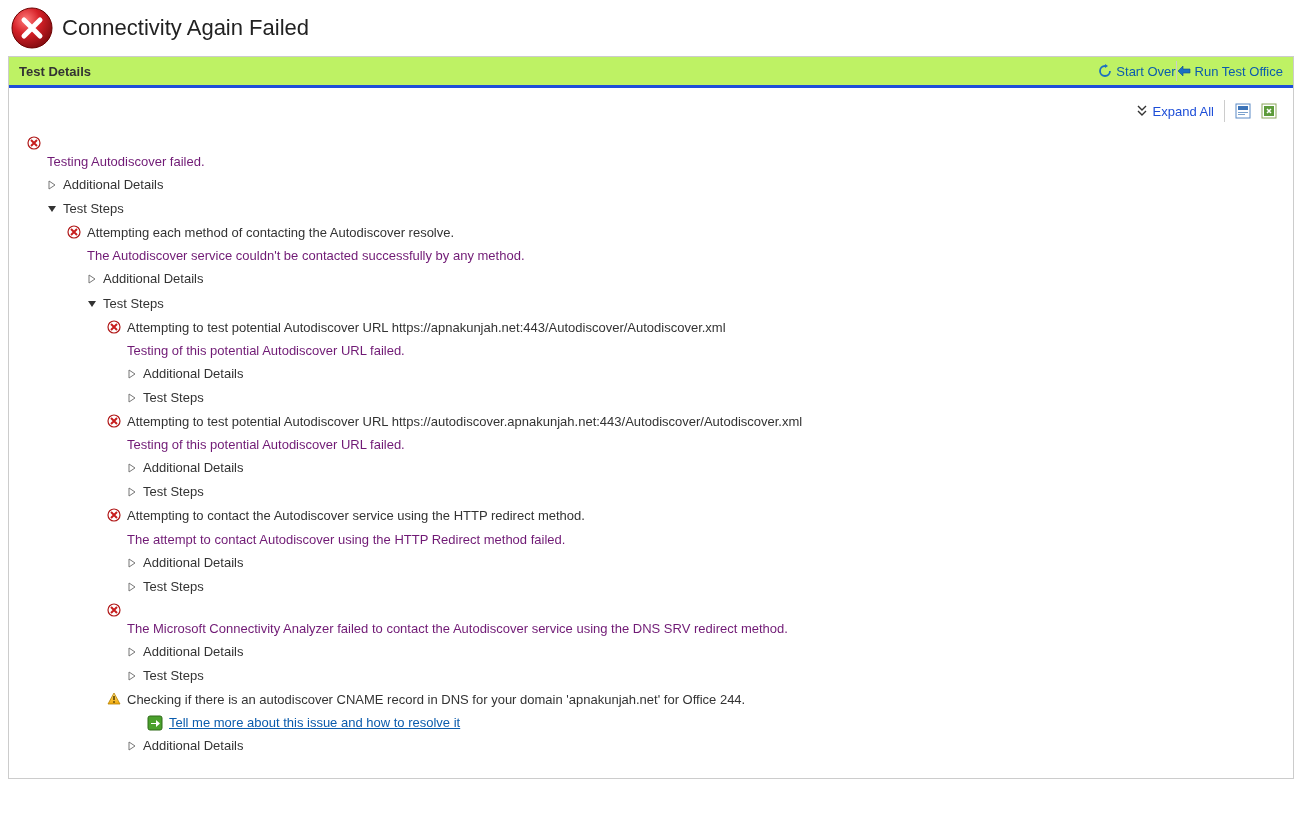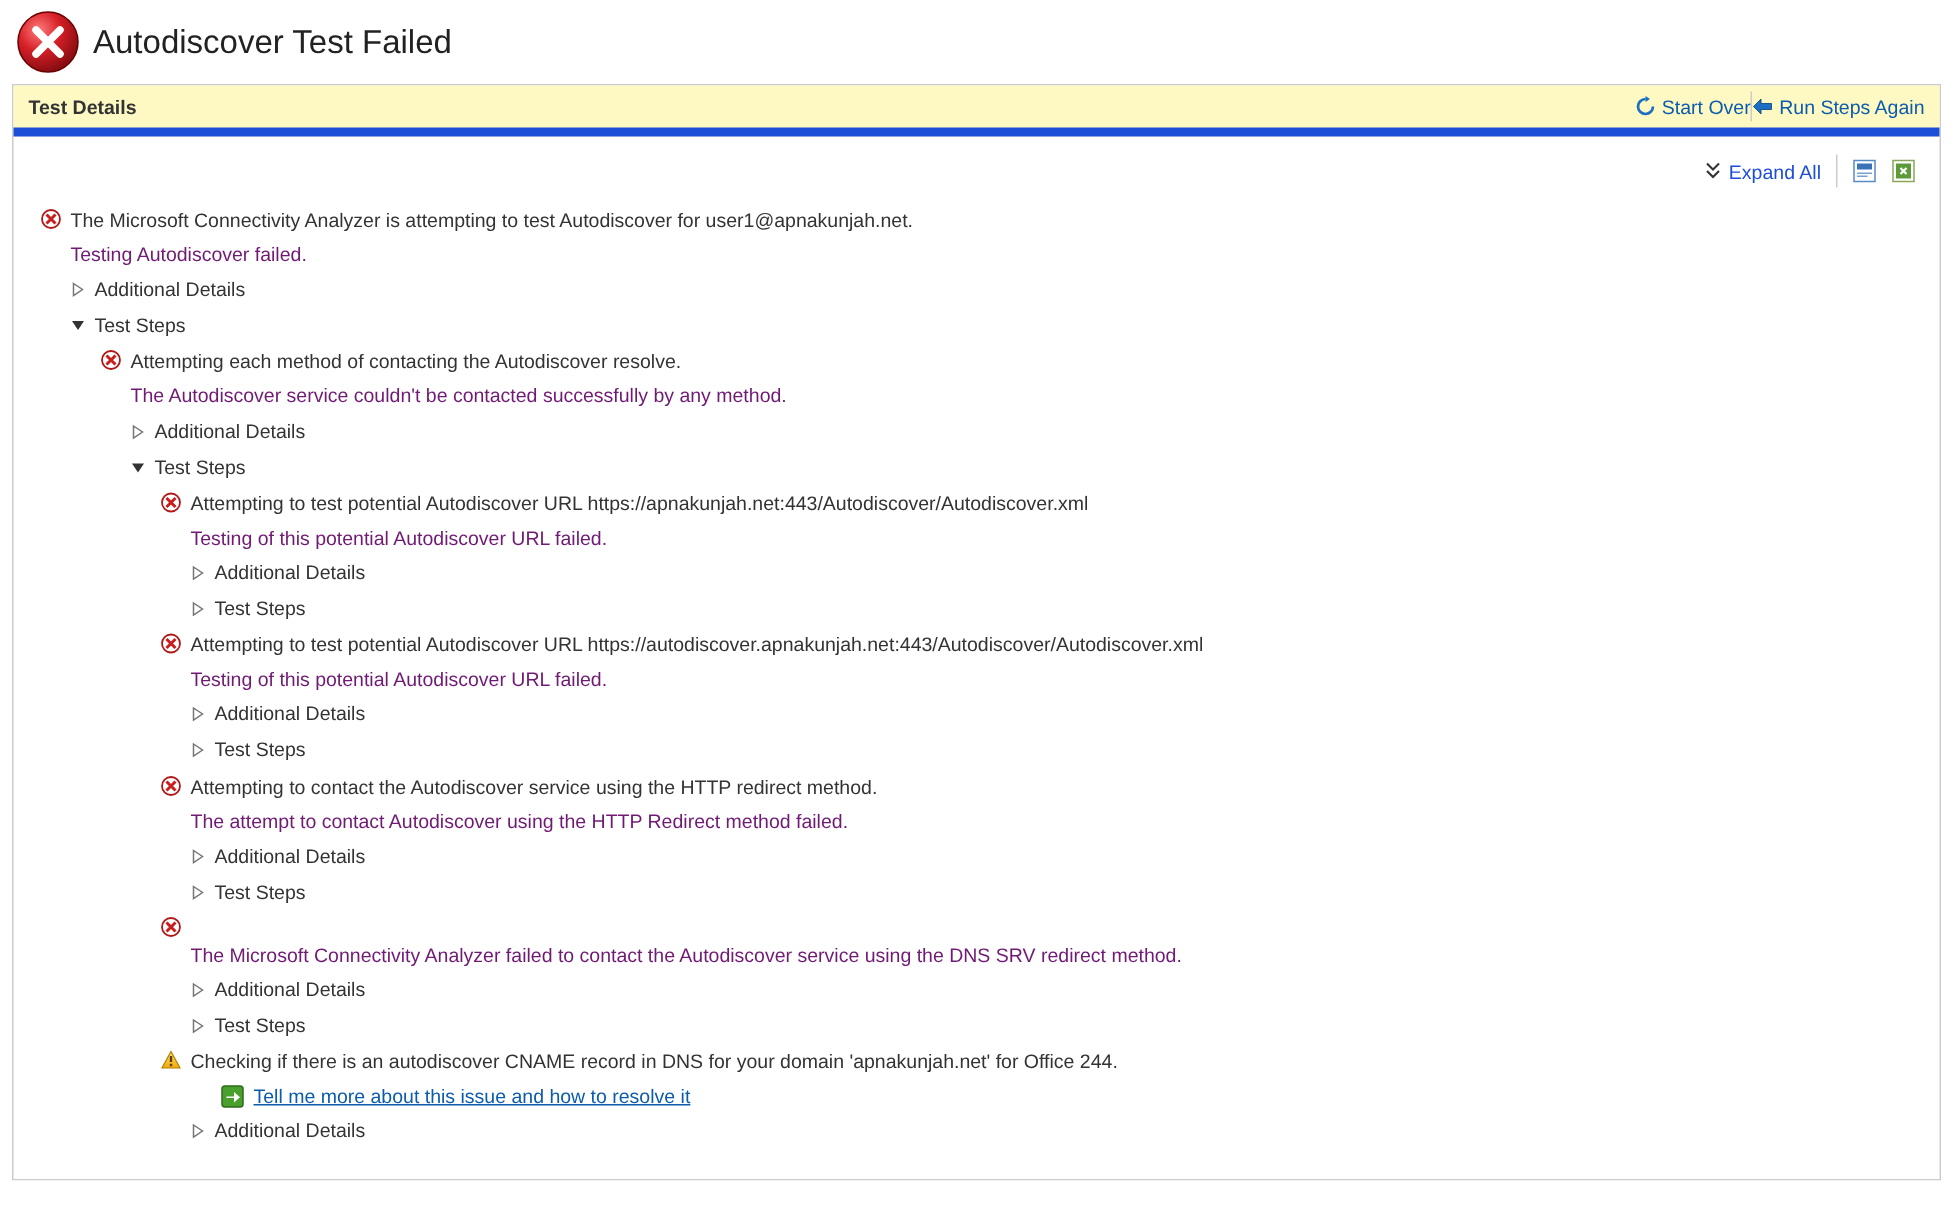--- a/index.html
+++ b/index.html
@@ -29,22 +29,22 @@
   }
   .panel {
     border: 1px solid #ccc;
     margin: 0 8px;
   }
   .panel-header {
     display: flex;
     align-items: center;
     justify-content: space-between;
     padding: 4px 10px;
-    border-bottom: 6px solid #1d4ed8;
-    background: #fef9c3;
+    border-bottom: 3px solid #1d4ed8;
+    background: #bef264;
   }
   .panel-title {
     font-weight: bold;
     font-size: 13px;
   }
   .panel-actions {
     display: flex;
     align-items: center;
   }
   .action-link {
@@ -153,40 +153,40 @@
       <stop offset="100%" stop-color="#f2a90a"></stop>
     </linearGradient>
   </defs>
 </svg>
 
 <div class="header">
   <svg class="header-icon" viewBox="0 0 44 44">
     <circle cx="22" cy="22" r="20" fill="url(#redball)" stroke="#6b0000" stroke-width="1"></circle>
     <path d="M14 14 L30 30 M30 14 L14 30" stroke="#fff" stroke-width="5" stroke-linecap="round"></path>
   </svg>
-  <div class="header-title">Autodiscover Test Failed</div>
+  <div class="header-title">Connectivity Again Failed</div>
 </div>
 
 <div class="panel">
   <div class="panel-header">
     <div class="panel-title">Test Details</div>
     <div class="panel-actions">
       <div class="action-link">
         <svg width="14" height="14" viewBox="0 0 14 14">
           <path d="M7 2 a5 5 0 1 0 5 5" fill="none" stroke="#1b6fc2" stroke-width="1.8"></path>
           <path d="M7 0 L7 4 L10 2 Z" fill="#1b6fc2"></path>
         </svg>
         <span>Start Over</span>
       </div>
       <div class="action-sep"></div>
       <div class="action-link">
         <svg width="14" height="12" viewBox="0 0 14 12">
           <path d="M6 1 L1 6 L6 11 L6 8 L13 8 L13 4 L6 4 Z" fill="#1b6fc2" stroke="#0d4b87" stroke-width="0.6"></path>
         </svg>
-        <span>Run Steps Again</span>
+        <span>Run Test Office</span>
       </div>
     </div>
   </div>
 
   <div class="toolbar">
     <div class="expand-all">
       <svg width="10" height="12" viewBox="0 0 10 12">
         <path d="M1 1 L5 5 L9 1" fill="none" stroke="#333" stroke-width="1.4"></path>
         <path d="M1 6 L5 10 L9 6" fill="none" stroke="#333" stroke-width="1.4"></path>
       </svg>
@@ -207,21 +207,20 @@
   </div>
 
   <div class="tree">
 
     <div class="node ind0">
       <div class="node-row">
         <svg class="status-icon" viewBox="0 0 14 14">
           <circle cx="7" cy="7" r="6" fill="#fff" stroke="#b01818" stroke-width="1.2"></circle>
           <path d="M4 4 L10 10 M10 4 L4 10" stroke="#c81e1e" stroke-width="2"></path>
         </svg>
-        <span class="node-text">The Microsoft Connectivity Analyzer is attempting to test Autodiscover for user1@apnakunjah.net.</span>
       </div>
       <div class="subtext">Testing Autodiscover failed.</div>
       <div class="node-row" style="margin-left:20px">
         <svg class="toggle toggle-svg" viewBox="0 0 10 10">
             <path d="M2 1 L8 5 L2 9 Z" fill="none" stroke="#777"></path>
           </svg>
         <span class="node-text">Additional Details</span>
       </div>
       <div class="node-row" style="margin-left:20px">
         <svg class="toggle toggle-svg" viewBox="0 0 10 10">

